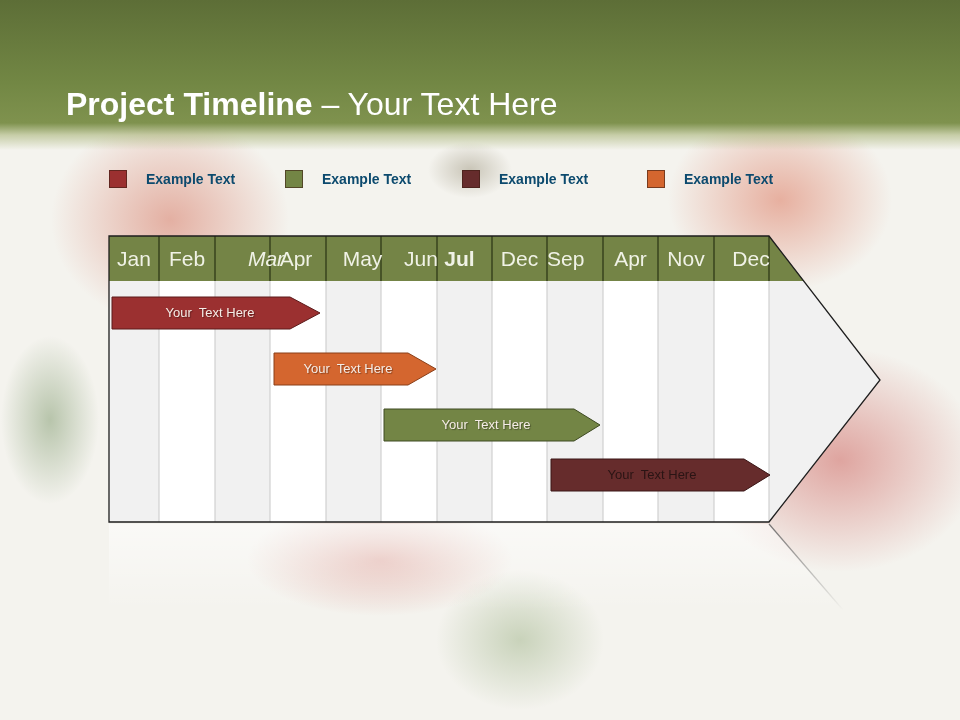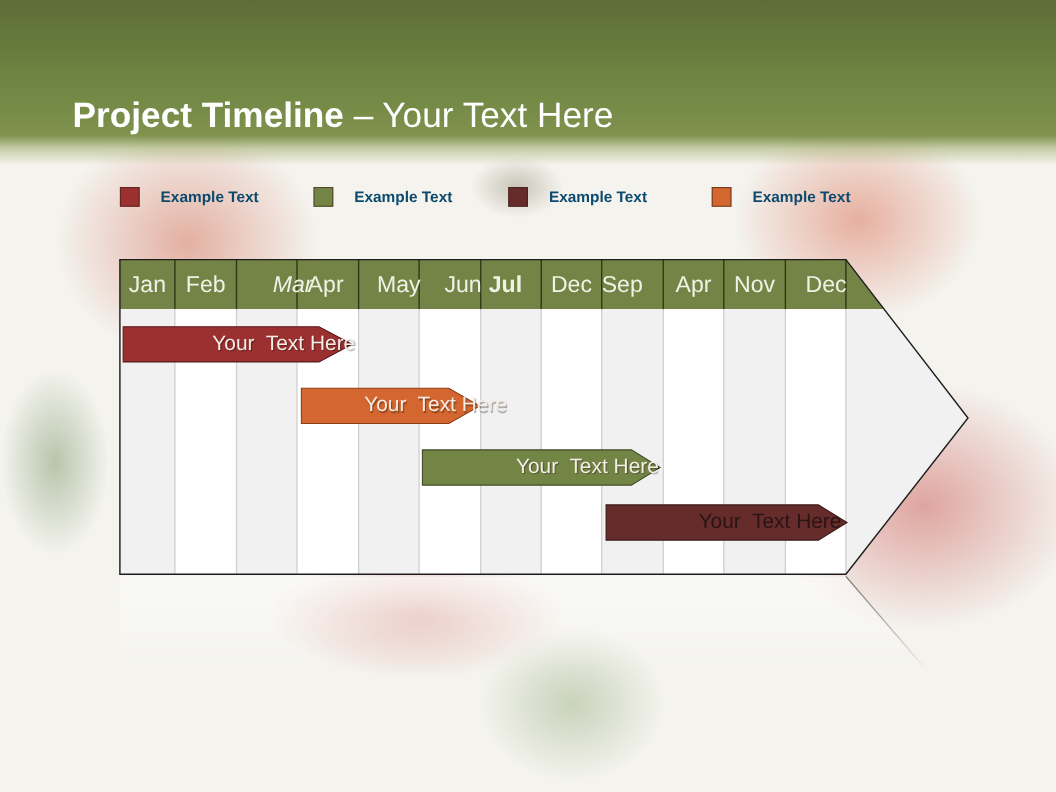--- a/index.html
+++ b/index.html
@@ -18,22 +18,22 @@
   .header { position:absolute; left:0; top:0; width:960px; height:150px; z-index:1;
             background:linear-gradient(to bottom, #5d6e37 0%, #728744 55%, #7f924e 82%, rgba(168,180,120,0.6) 90%, rgba(243,242,236,0) 100%); }
   .title { position:absolute; left:66px; top:58px; color:#ffffff; font-size:32px; z-index:2; white-space:nowrap;margin-top:28px; }
   .title b { font-weight:bold; }
   .legend { position:absolute; top:170px; z-index:2; display:flex; align-items:center; }
   .legend .sw { width:18px; height:18px; border:1px solid rgba(60,30,20,0.6); box-sizing:border-box; }
   .legend .lbl { margin-left:19px; font-size:14px; font-weight:bold; color:#0c4a6e; }
   .chart { position:absolute; left:0; top:0; z-index:2; }
   .month { position:absolute; top:236px; height:45px; line-height:46px; text-align:center;
            color:#f0f2e6; font-size:21px; }
-  .bar { position:absolute; height:32px; line-height:32px; color:#f5ece6; font-size:19px;
-         text-shadow:1px 1px 1px rgba(0,0,0,0.35);padding-left:48px; }
+  .bar { position:absolute; height:32px; line-height:32px; color:#f5ece6; font-size:13px;
+         text-shadow:1px 1px 1px rgba(0,0,0,0.35); }
 </style>
 </head>
 <body>
 
 <div class="bg"></div>
 <div class="header"></div>
 
 <div class="title"><b>Project Timeline</b><span> – Your Text Here</span></div>
 
 <div class="legend" style="left:109px;">

